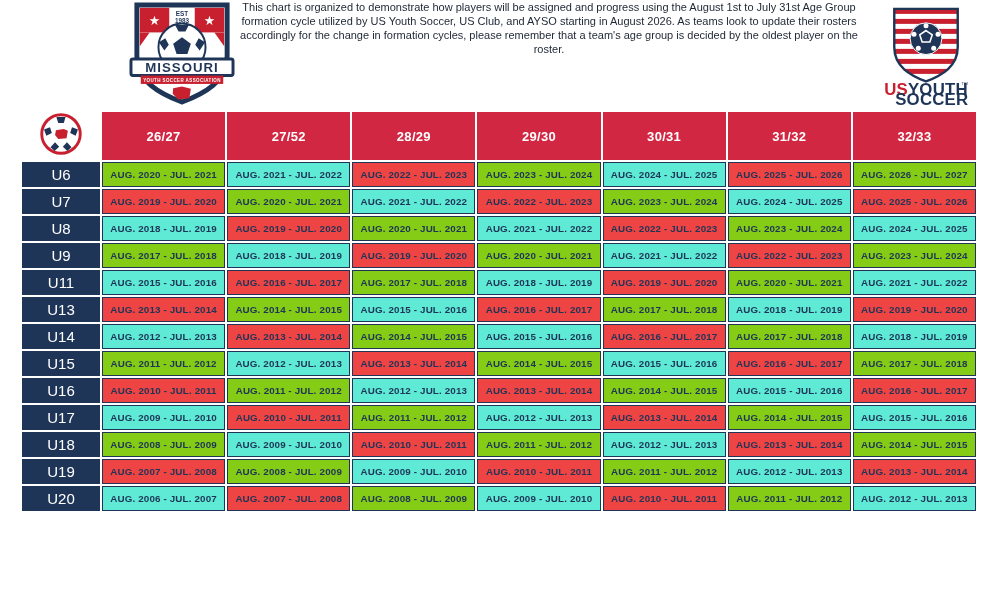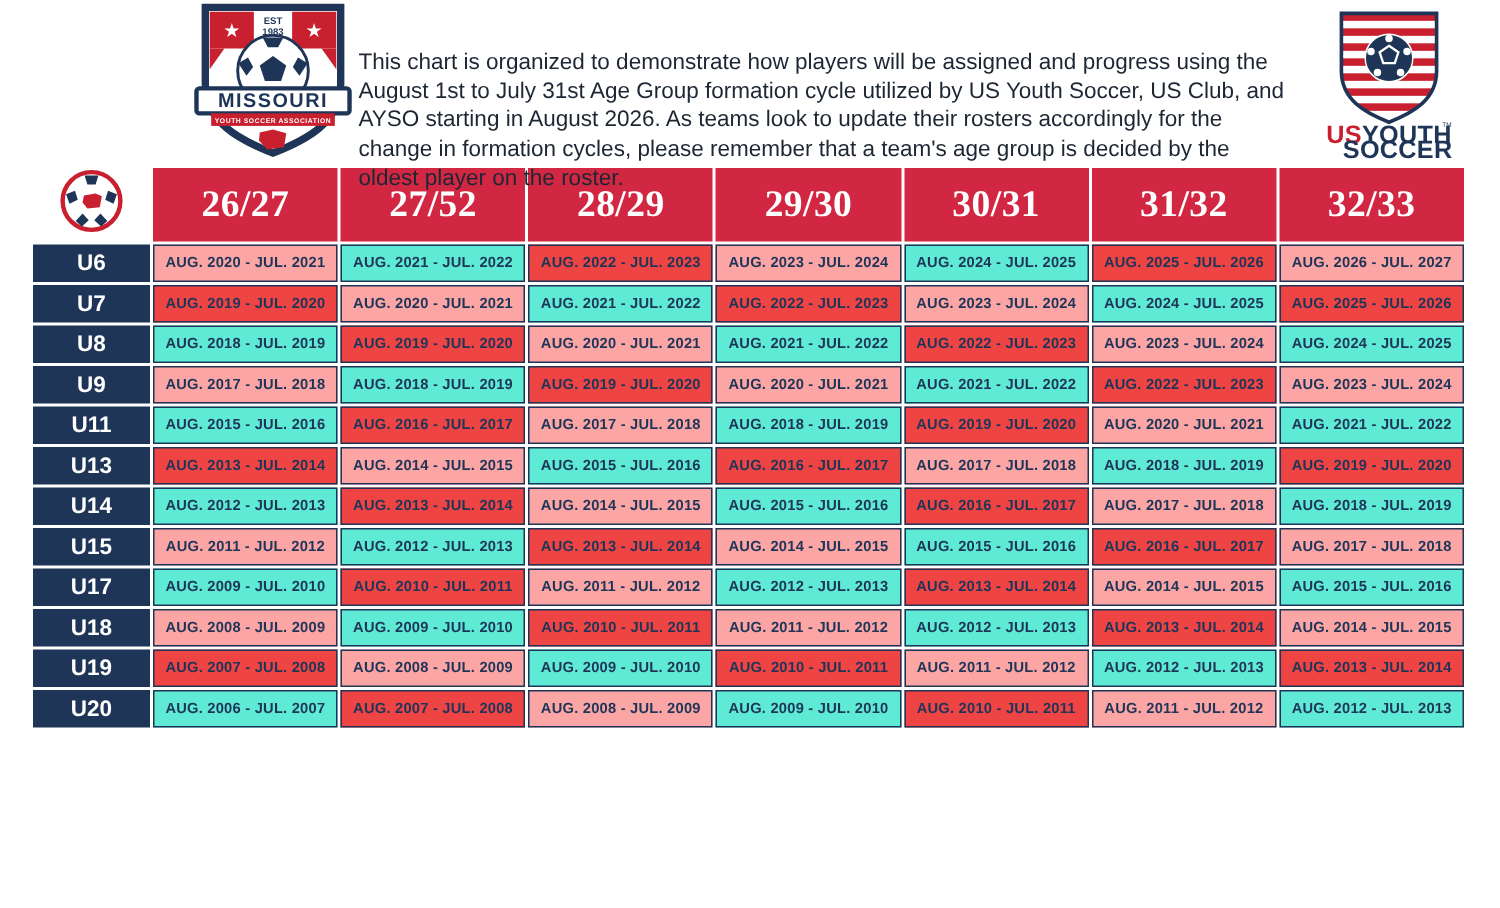--- a/index.html
+++ b/index.html
@@ -5,37 +5,37 @@
   * { box-sizing: border-box; }
   html,body { margin:0; padding:0; background:#ffffff; width:1000px; height:605px;
               font-family:"Liberation Sans", sans-serif; overflow:hidden; }
 
   .page { position:relative; width:1000px; height:605px; background:#fff; }
 
   
   .banner { position:relative; height:108px; }
   .mo-logo   { position:absolute; left:128px; top:2px;  width:108px; height:104px; }
   .usys-logo { position:absolute; left:862px; top:6px;  width:128px; height:100px; }
-  .intro { position:absolute; left:239px; top:32px; width:620px;
-           font-size:15px; line-height:1.28; color:#1d2633; }
+  .intro { position:absolute; left:239px; top:0; width:620px;
+           text-align:center; font-size:11px; line-height:1.28; color:#1d2633; }
 
   
   table.age-table { margin:2px 0 0 20px; border-collapse:separate; border-spacing:2px;
                     table-layout:fixed; width:958px; }
   col.c-label { width:78px; }
   th.corner { background:#ffffff; border:none; padding:0; text-align:center; vertical-align:middle; }
-  th.season { background:#d22742; color:#ffffff; font-weight:bold; font-size:25px;
-              height:36px; border:none; letter-spacing:.3px;font-family:Liberation Serif, serif; }
-  td.label  { background:#1e3557; color:#ffffff; font-weight:bold; font-size:15px;
+  th.season { background:#d22742; color:#ffffff; font-weight:bold; font-size:13px;
+              height:36px; border:none; letter-spacing:.3px; }
+  td.label  { background:#1e3557; color:#ffffff; font-weight:normal; font-size:15px;
               text-align:center; vertical-align:middle; }
   td.cell   { border:1px solid #1e3557; height:25px; text-align:center; vertical-align:middle;
               font-weight:bold; font-size:9.8px; letter-spacing:.15px; color:#1e3557;
               white-space:nowrap; overflow:hidden; }
   td.cell.pink  { background:#ef4444; }
-  td.cell.blue  { background:#fca5a5; }
+  td.cell.blue  { background:#84cc16; }
   td.cell.white { background:#5eead4; }
 </style>
 </head>
 <body>
 
 <div class="page">
 
   <div class="banner">
 
     <svg class="mo-logo" viewBox="0 0 110 106" aria-hidden="true">
@@ -199,20 +199,30 @@
           <td class="label">U15</td>
           <td class="cell blue">AUG. 2011 - JUL. 2012</td>
           <td class="cell white">AUG. 2012 - JUL. 2013</td>
           <td class="cell pink">AUG. 2013 - JUL. 2014</td>
           <td class="cell blue">AUG. 2014 - JUL. 2015</td>
           <td class="cell white">AUG. 2015 - JUL. 2016</td>
           <td class="cell pink">AUG. 2016 - JUL. 2017</td>
           <td class="cell blue">AUG. 2017 - JUL. 2018</td>
         </tr>
         <tr>
+          <td class="label">U16</td>
+          <td class="cell pink">AUG. 2010 - JUL. 2011</td>
+          <td class="cell blue">AUG. 2011 - JUL. 2012</td>
+          <td class="cell white">AUG. 2012 - JUL. 2013</td>
+          <td class="cell pink">AUG. 2013 - JUL. 2014</td>
+          <td class="cell blue">AUG. 2014 - JUL. 2015</td>
+          <td class="cell white">AUG. 2015 - JUL. 2016</td>
+          <td class="cell pink">AUG. 2016 - JUL. 2017</td>
+        </tr>
+        <tr>
           <td class="label">U17</td>
           <td class="cell white">AUG. 2009 - JUL. 2010</td>
           <td class="cell pink">AUG. 2010 - JUL. 2011</td>
           <td class="cell blue">AUG. 2011 - JUL. 2012</td>
           <td class="cell white">AUG. 2012 - JUL. 2013</td>
           <td class="cell pink">AUG. 2013 - JUL. 2014</td>
           <td class="cell blue">AUG. 2014 - JUL. 2015</td>
           <td class="cell white">AUG. 2015 - JUL. 2016</td>
         </tr>
         <tr>

